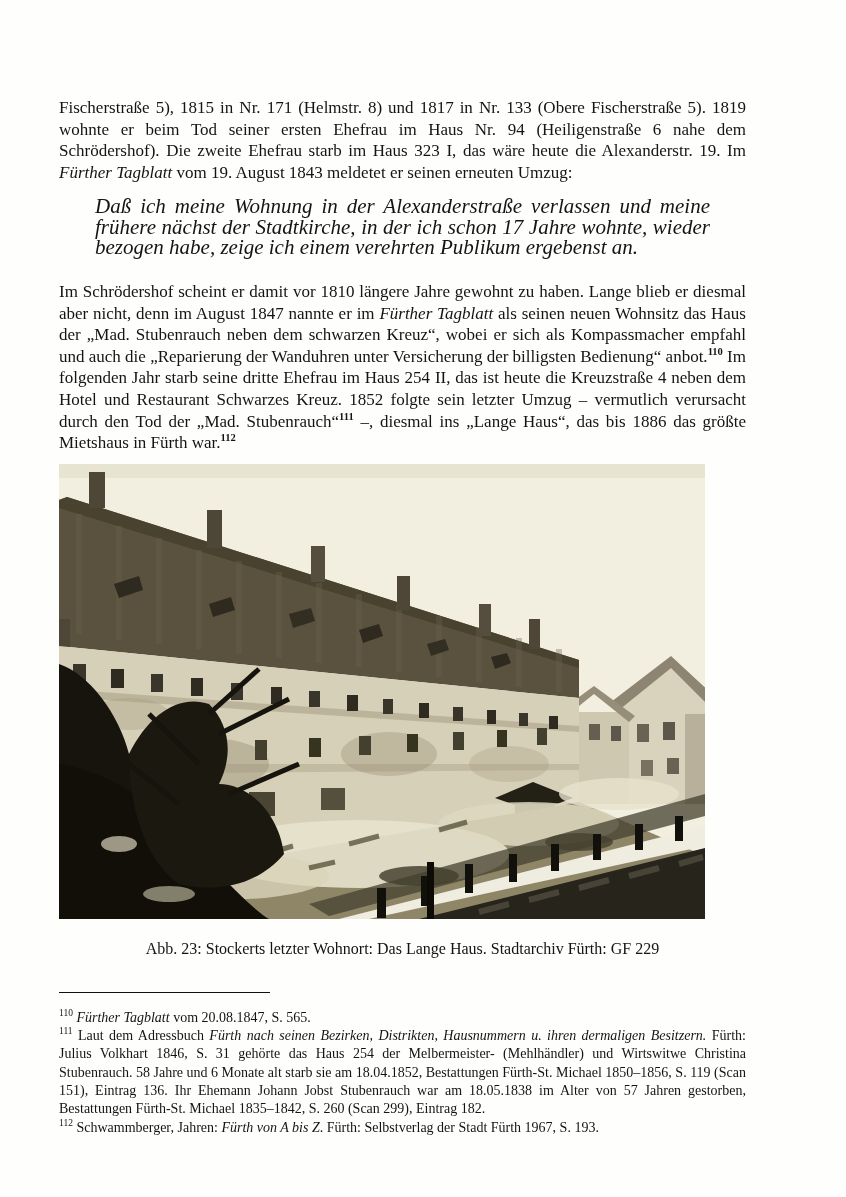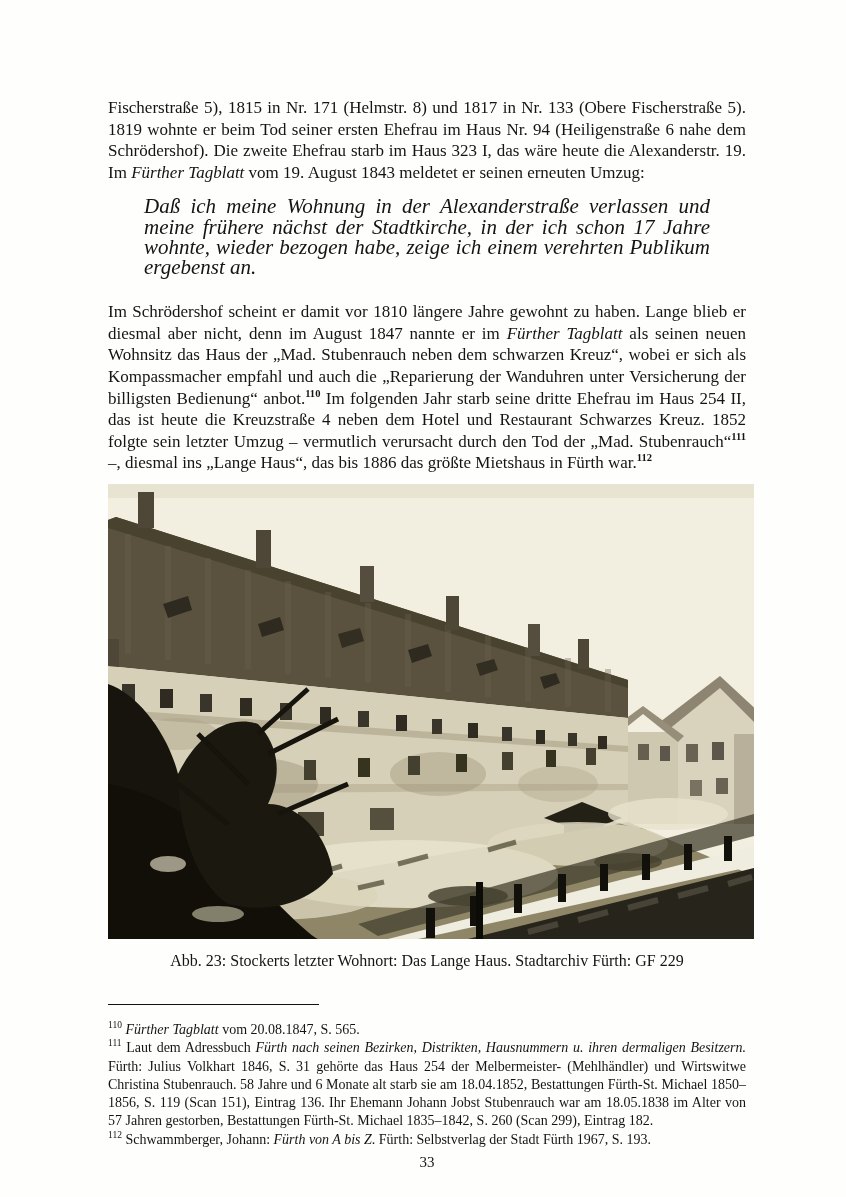--- a/index.html
+++ b/index.html
@@ -4,21 +4,21 @@
 <style>
   html,body{margin:0;padding:0;background:#e9e9e9;}
   .page{
     position:relative;
     width:846px;height:1197px;
     margin:0 auto;
     background:#fefefc;
     color:#141414;
     font-family:"Liberation Serif", serif;
     box-sizing:border-box;
-    padding:97px 100px 0 108px;
+    padding:97px 100px 0 59px;
     overflow:hidden;
   }
   .bodytext{
     font-size:17px;
     line-height:21.6px;
     text-align:justify;
     margin:0;
   }
   .para2{margin-top:24px;}
   .blockquote{
@@ -35,21 +35,21 @@
     line-height:0;
     vertical-align:super;
   }
   .figure{margin-top:10px;}
   .photo{
     display:block;
     width:646px;height:455px;
     background:#f2efe0;
   }
   .caption{
-    margin-top:12px;
+    margin-top:20px;
     text-align:center;
     font-size:16px;
     line-height:20px;
   }
   .footnote-rule{
     margin-top:33px;
     width:211px;
     height:0;
     border-top:1.6px solid #111;
   }
@@ -207,18 +207,17 @@
     </svg>
 
     <div class="caption">Abb. 23: Stockerts letzter Wohnort: Das Lange Haus. Stadtarchiv Fürth: GF 229</div>
   </div>
 
   <div class="footnote-rule"></div>
 
   <div class="footnotes">
     <p class="footnote"><sup class="sup">110</sup><span> </span><span class="italic">Fürther Tagblatt</span><span> vom 20.08.1847, S. 565.</span></p>
     <p class="footnote"><sup class="sup">111</sup><span> Laut dem Adressbuch </span><span class="italic">Fürth nach seinen Bezirken, Distrikten, Hausnummern u. ihren dermaligen Besitzern.</span><span> Fürth: Julius Volkhart 1846, S. 31 gehörte das Haus 254 der Melbermeister- (Mehlhändler) und Wirtswitwe Christina Stubenrauch. 58 Jahre und 6 Monate alt starb sie am 18.04.1852, Bestattungen Fürth-St. Michael 1850–1856, S. 119 (Scan 151), Eintrag 136. Ihr Ehemann Johann Jobst Stubenrauch war am 18.05.1838 im Alter von 57 Jahren gestorben, Bestattungen Fürth-St. Michael 1835–1842, S. 260 (Scan 299), Eintrag 182.</span></p>
-    <p class="footnote"><sup class="sup">112</sup><span> Schwammberger, Johann: </span><span class="italic">Fürth von A bis Z</span><span>. Fürth: Selbstverlag der Stadt Fürth 1967, S. 193.</span></p>
+    <p class="footnote"><sup class="sup">112</sup><span> Schwammberger, Jahren: </span><span class="italic">Fürth von A bis Z</span><span>. Fürth: Selbstverlag der Stadt Fürth 1967, S. 193.</span></p>
   </div>
 
-  <div class="pagenum">33</div>
 
 </div>
 
 </body></html>

